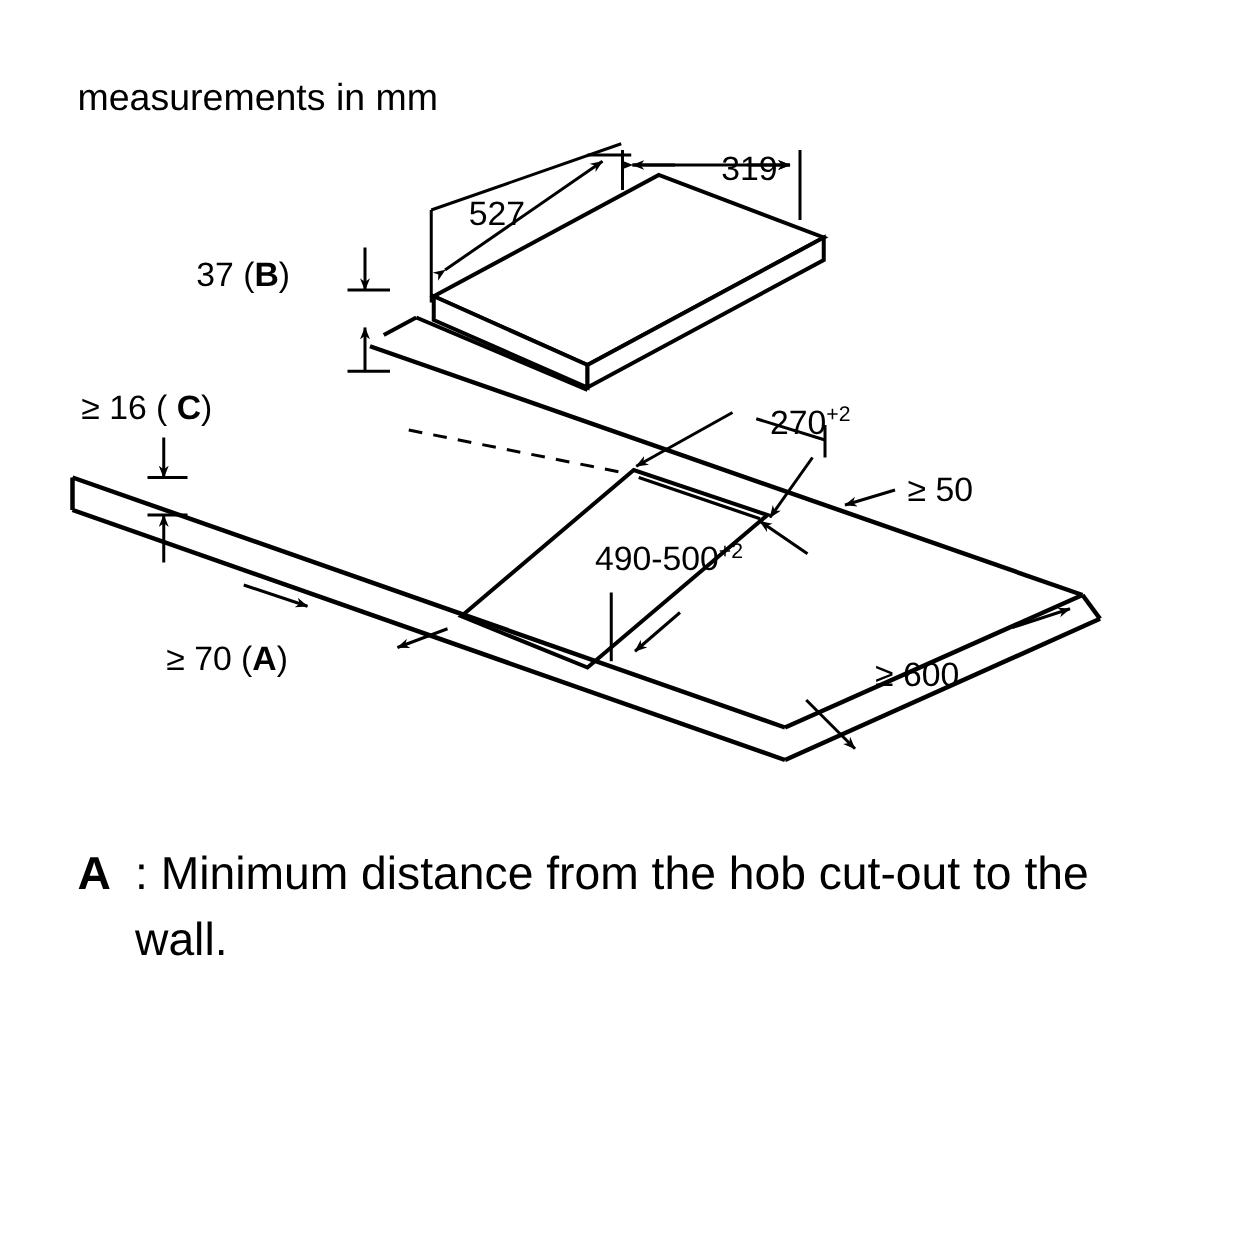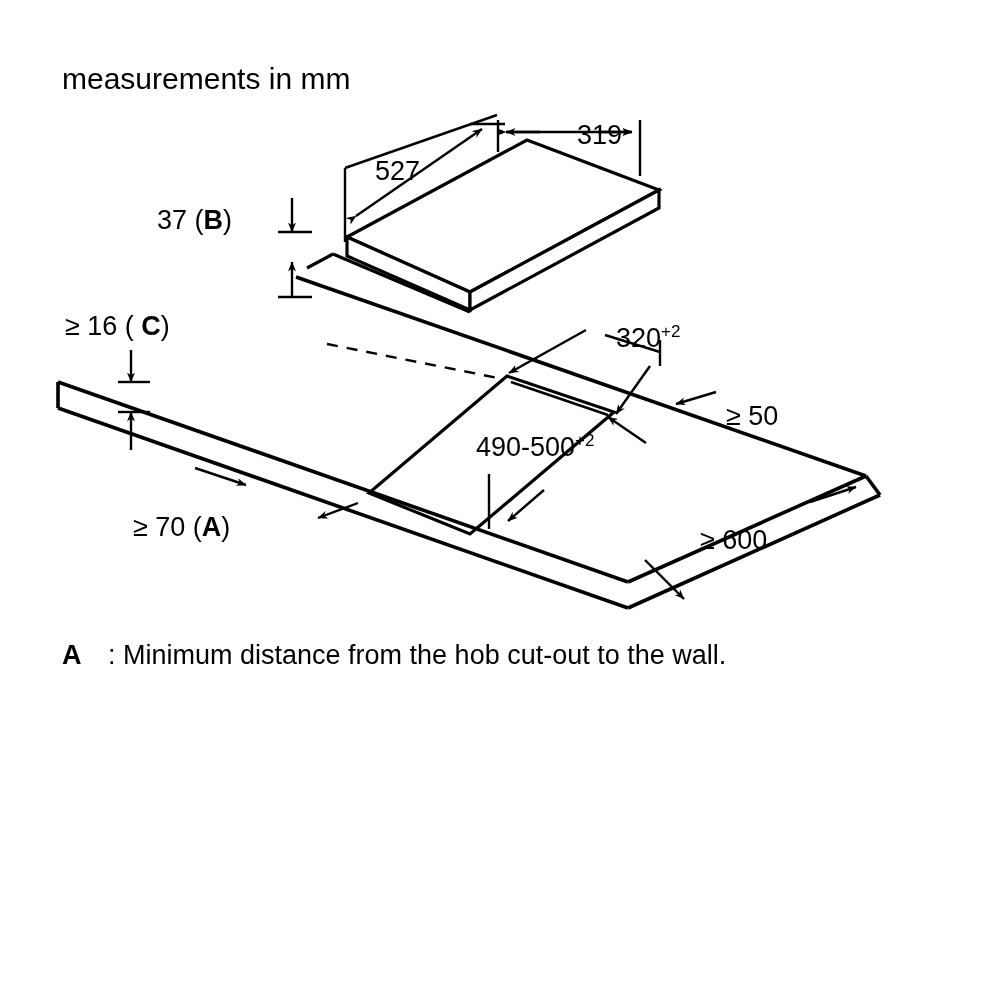--- a/index.html
+++ b/index.html
@@ -43,23 +43,23 @@
   .sup {
     font-size: 17px;
     vertical-align: super;
   }
   .bold {
     font-weight: bold;
   }
   .legend {
     position: absolute;
     left: 62px;
-    top: 636px;
+    top: 672px;
     width: 880px;
-    font-size: 27px;
+    font-size: 37px;
     line-height: 1.44;
   }
   .legend-row {
     display: block;
     margin-bottom: 0px;
     text-indent: 0;
     padding-left: 46px;
   }
   .legend-key {
     font-weight: bold;
@@ -161,24 +161,24 @@
 
   <div class="lbl lbl-dim" style="left:157px; top:207px;">
     <span>37 (</span><span class="bold">B</span><span>)</span>
   </div>
 
   <div class="lbl lbl-dim" style="left:65px; top:313px;">
     <span>≥ 16 ( </span><span class="bold">C</span><span>)</span>
   </div>
 
   <div class="lbl lbl-dim" style="left:616px; top:323px;">
-    <span>320</span><span class="sup">+2</span>
+    <span>270</span><span class="sup">+2</span>
   </div>
 
-  <div class="lbl lbl-dim" style="left:726px; top:379px;margin-top:24px;">
+  <div class="lbl lbl-dim" style="left:726px; top:379px;">
     <span>≥ 50</span>
   </div>
 
   <div class="lbl lbl-dim" style="left:476px; top:432px;">
     <span>490-500</span><span class="sup">+2</span>
   </div>
 
   <div class="lbl lbl-dim" style="left:133px; top:514px;text-align:right;">
     <span>≥ 70 (</span><span class="bold">A</span><span>)</span>
   </div>

